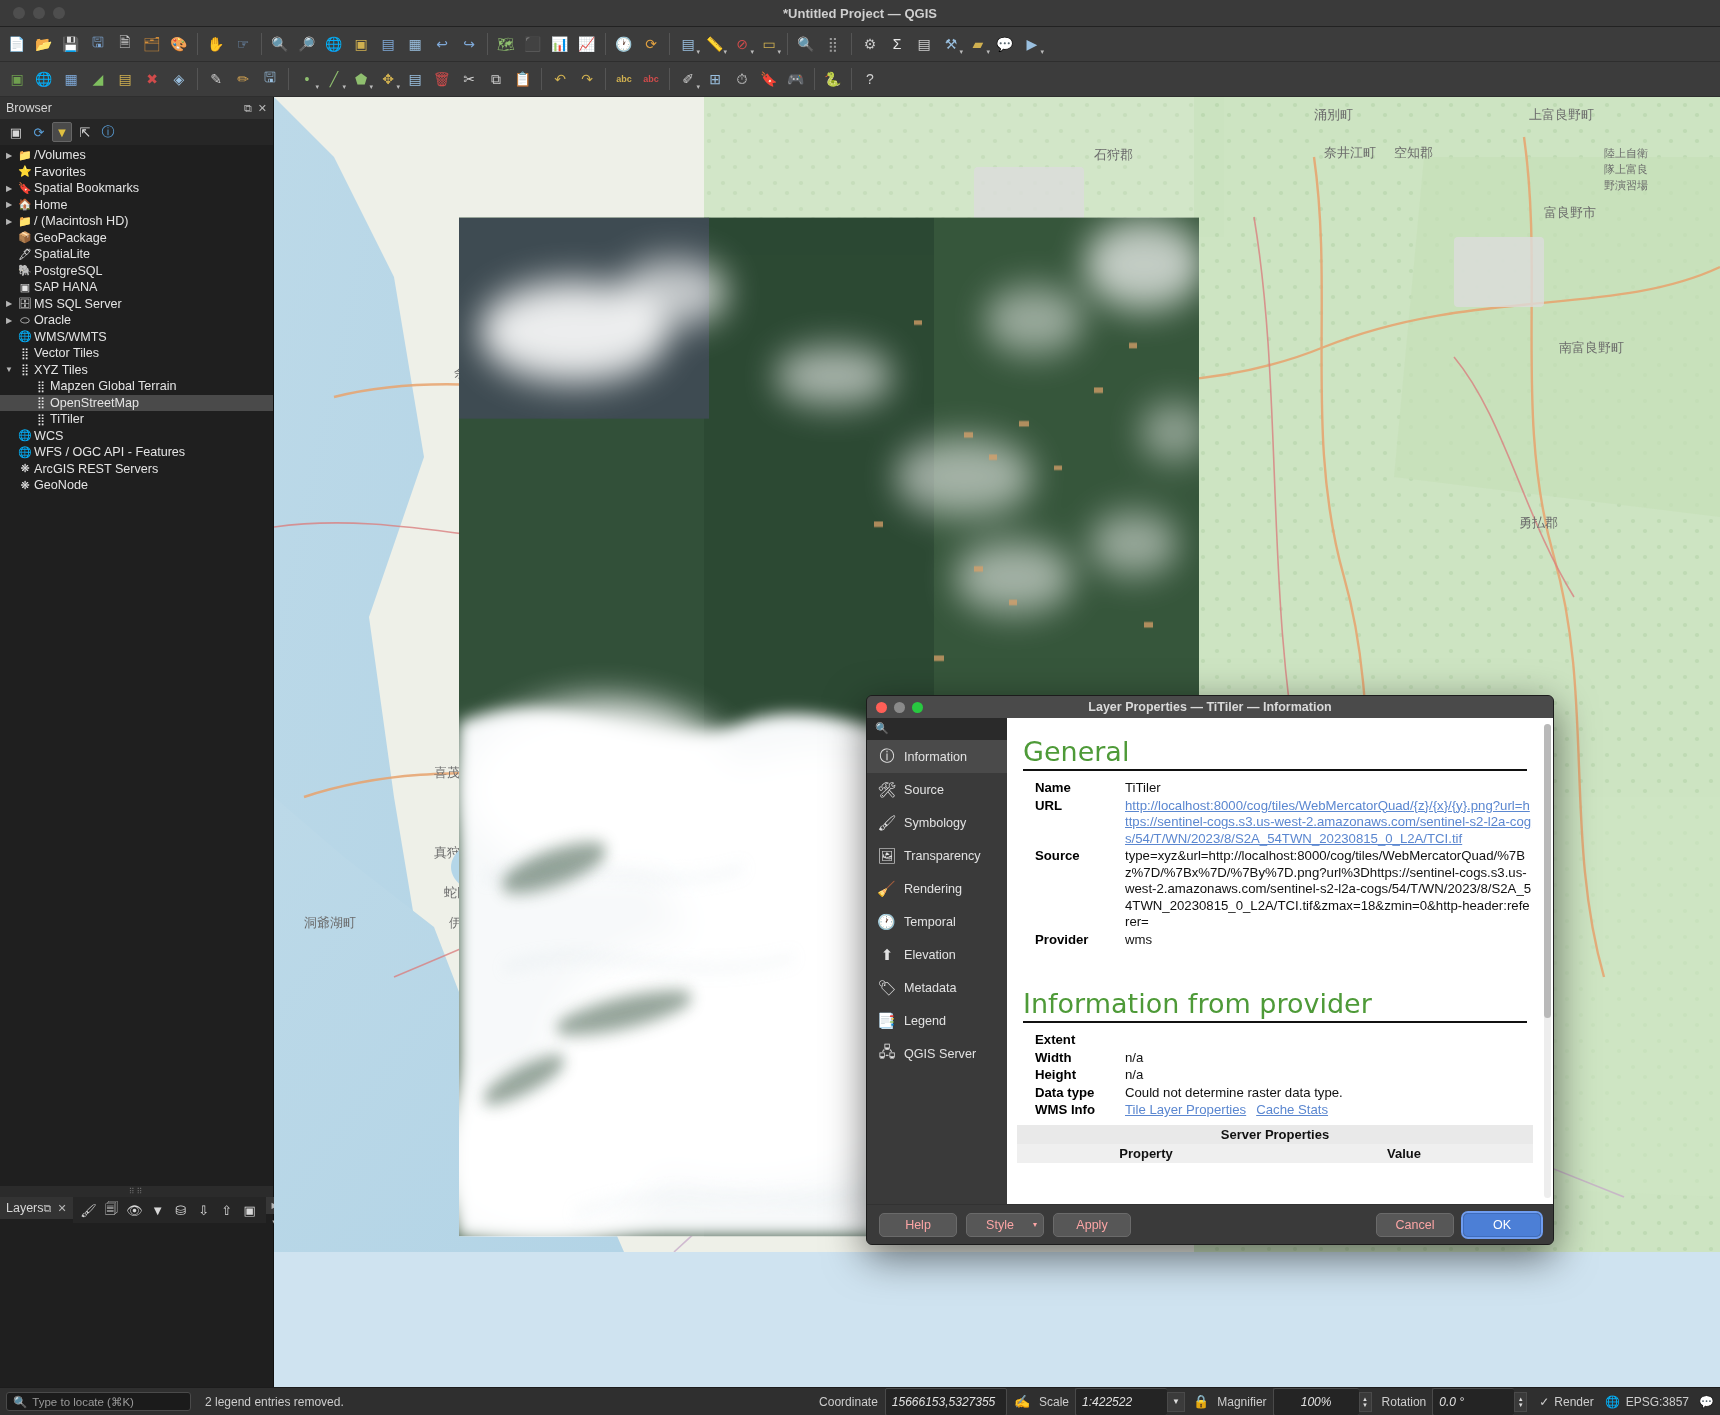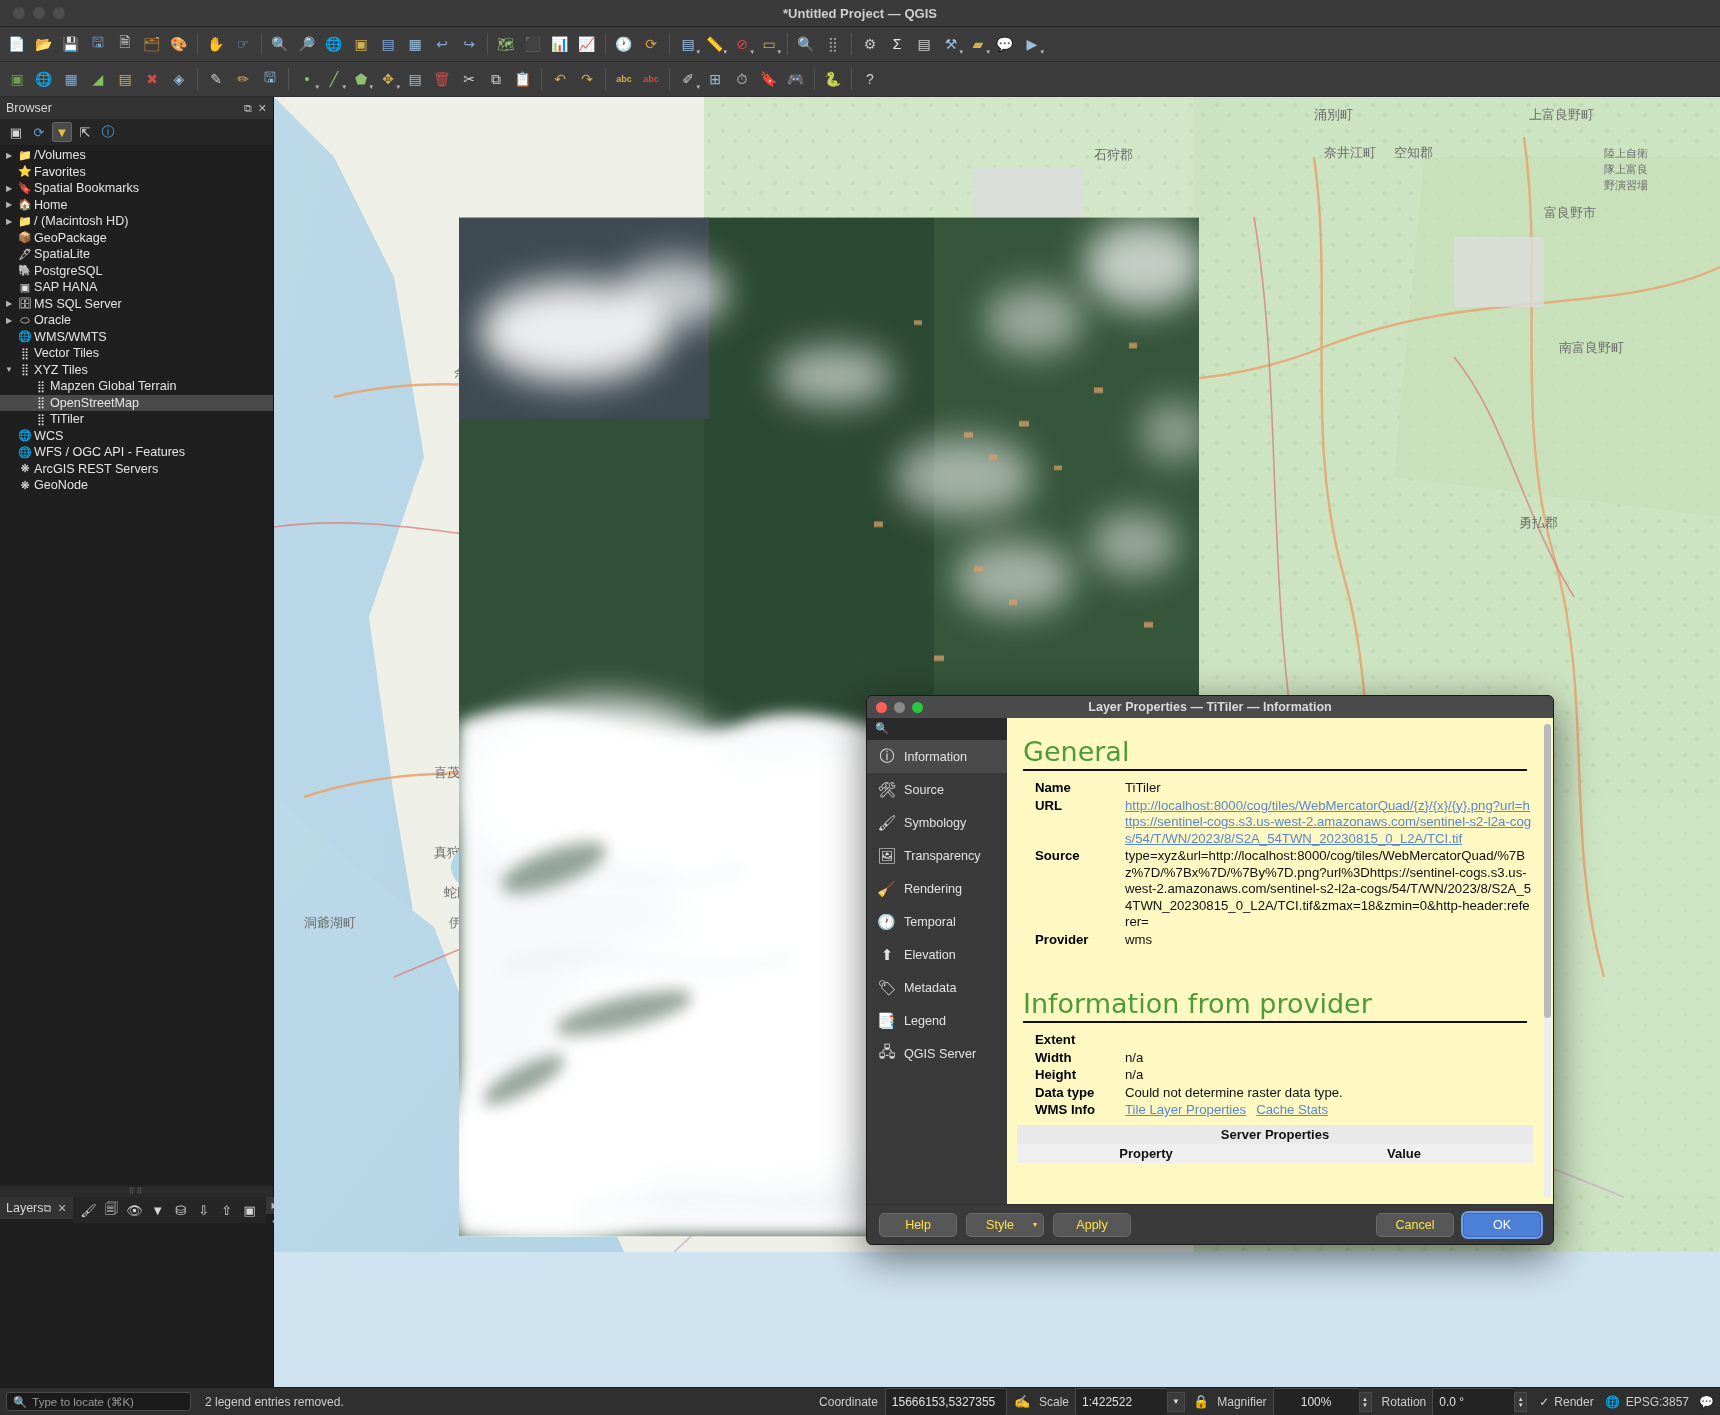--- a/index.html
+++ b/index.html
@@ -83,21 +83,21 @@
     height:28px; background:#2f2f2f; border-top:1px solid #1c1c1c;
     display:flex; align-items:center; font-size:12px; color:#cdcdcd; padding:0 6px;
   }
   .locate {
     width:185px; height:19px; background:#1b1b1b; border:1px solid #4a4a4a;
     border-radius:3px; display:flex; align-items:center; padding:0 6px;
     color:#9a9a9a; font-size:11.5px; gap:5px;
   }
   .sb-field {
     background:#242424; border:1px solid #4a4a4a; height:28px; border-radius:2px;
-    display:flex; align-items:center; padding:0 6px; color:#e0e0e0; font-size:12px;
+    display:flex; align-items:center; padding:0 6px; color:#e0e0e0; font-size:12px;font-style:italic;
   }
   .spin { width:13px; height:20px; background:#3a3a3a; border:1px solid #4a4a4a;
           display:flex; flex-direction:column; align-items:center;
           justify-content:center; font-size:6px; line-height:6px; color:#ddd; }
   .combo-arrow { width:18px; height:20px; background:#3b3b3b; border:1px solid #4a4a4a;
           display:flex; align-items:center; justify-content:center;
           font-size:8px; color:#ddd; }
   
   #dlg {
     position:absolute; left:866px; top:695px; width:688px; height:550px;
@@ -114,40 +114,40 @@
   #dlg-body { flex:1; display:flex; min-height:0; }
   #dlg-side { width:140px; background:#3a3a3a; display:flex; flex-direction:column;
               flex:0 0 140px; }
   #dlg-search { height:22px; background:#2a2a2a; border-bottom:1px solid #2a2a2a;
                 display:flex; align-items:center; padding:0 8px; color:#8c8c8c; }
   .side-item { height:33px; display:flex; align-items:center; gap:7px;
                padding-left:10px; font-size:12.6px; color:#e2e2e2; }
   .side-item.active { background:#4a4a4a; }
   .side-ico { width:20px; height:20px; flex:0 0 20px; display:flex;
               align-items:center; justify-content:center; font-size:15px; }
-  #dlg-content { flex:1; background:#fef9c3; color:#111; overflow:hidden;
+  #dlg-content { flex:1; background:#ffffff; color:#111; overflow:hidden;
                  padding:14px 20px 0 10px; position:relative; }
   .h-green { color:#4e9a38; font-size:27px; font-weight:400; margin:4px 0 2px 6px;
              font-family:"DejaVu Sans", sans-serif; }
   .rule { border-bottom:2px solid #111; margin:2px 6px 9px 6px; }
   .kv { display:flex; font-size:13.2px; line-height:16.5px; margin-bottom:1px; }
   .kv .k { width:108px; font-weight:700; flex:0 0 108px; padding-left:18px; color:#000; }
   .kv .v { flex:1; color:#111; word-break:break-all; }
   .kv .v.link { color:#5b87d0; text-decoration:underline; }
   .kv .v.link2 { color:#5b87d0; }
   .kv .v.link2 span { text-decoration:underline; margin-right:10px; }
   .srv-head { text-align:center; font-weight:700; font-size:13px;
               background:#e9e9e9; padding:2px 0; margin-top:6px; }
   .srv-cols { display:flex; font-weight:700; font-size:13px; background:#efefef; }
   .srv-cols div { flex:1; text-align:center; padding:2px 0; }
   #dlg-footer { height:40px; background:#3a3a3a; display:flex; align-items:center;
                 padding:0 12px; gap:9px; flex:0 0 40px; border-top:1px solid #323232; }
   .btn {
     height:24px; min-width:78px; border-radius:5px; background:#575757;
-    border:1px solid #6a6a6a; color:#fde047; font-size:12.5px;
+    border:1px solid #6a6a6a; color:#fca5a5; font-size:12.5px;
     display:flex; align-items:center; justify-content:center; padding:0 12px;
   }
   .btn.primary { background:#4c7fd6; border-color:#3f6dbc; color:#fff; outline:2px solid #6f9df0; }
   .btn.split { position:relative; padding-right:22px; }
   .btn.split::after { content:"▾"; position:absolute; right:6px; font-size:8px; }
   .grow { flex:1; }
   
   .vscroll { position:absolute; right:2px; top:6px; bottom:6px; width:7px;
              background:#ededed; border-radius:4px; }
   .vscroll i { position:absolute; top:0; left:0; right:0; height:62%;

